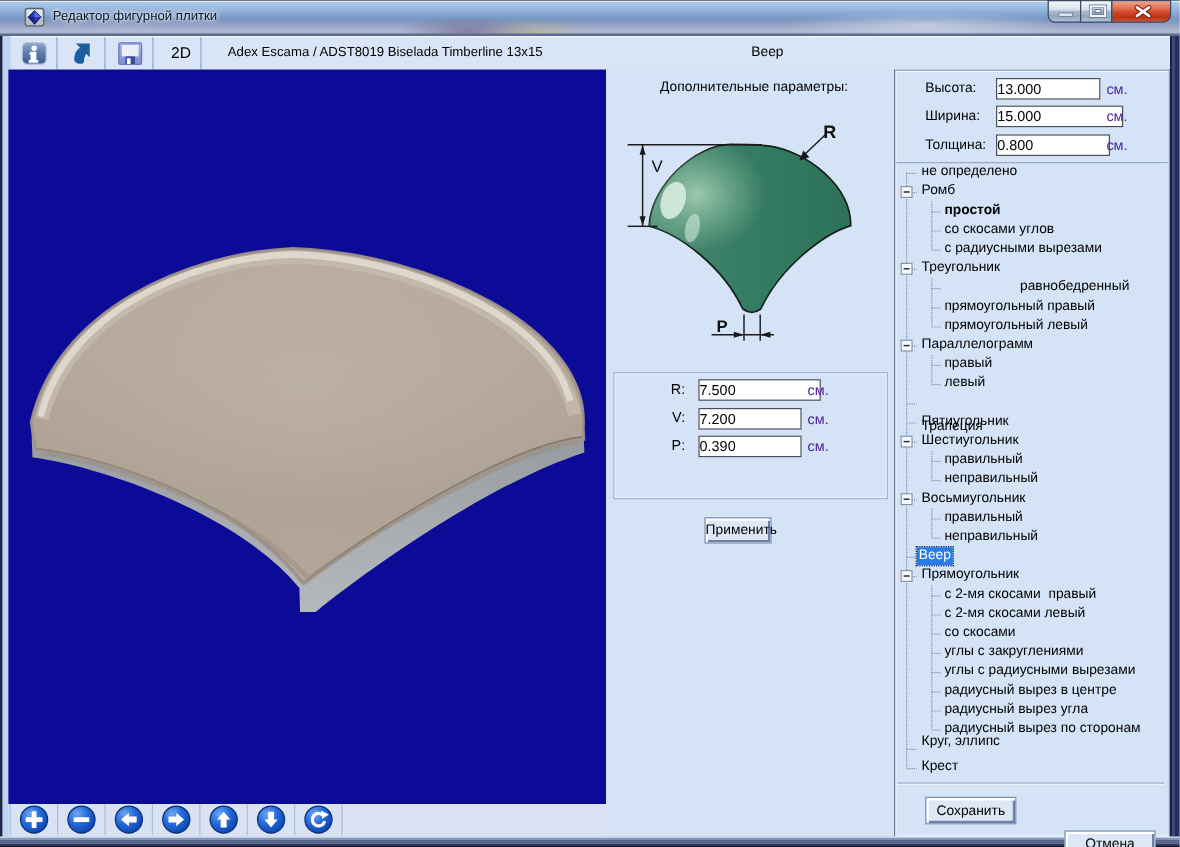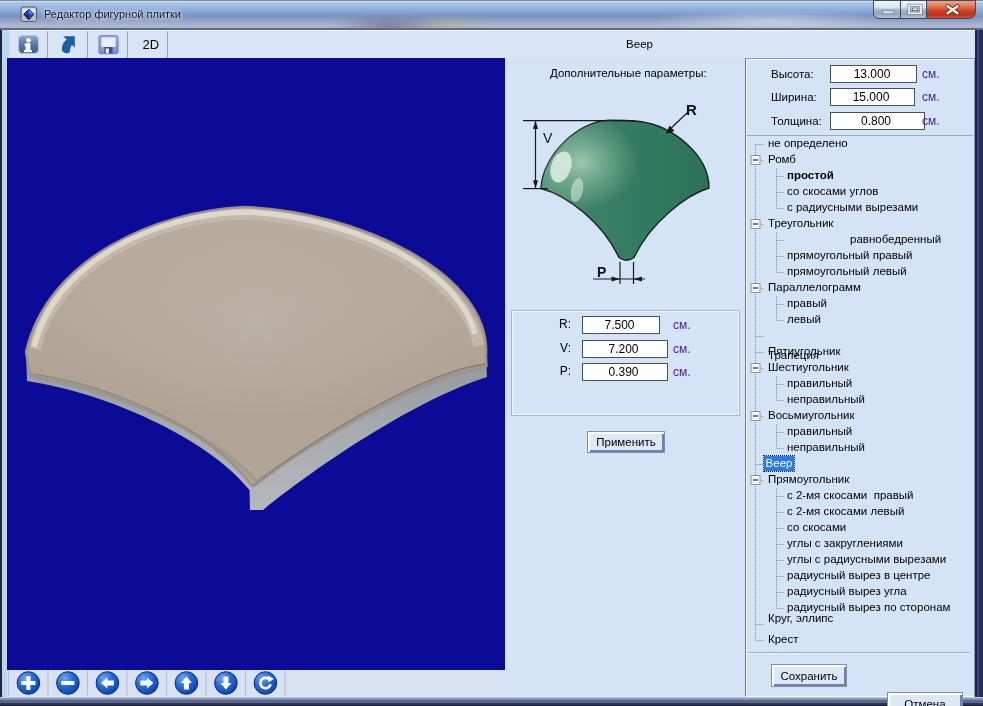--- a/index.html
+++ b/index.html
@@ -23,21 +23,21 @@
   
   #toolbar{left:7px;top:30px;width:968px;height:28px;background:#d9e4f6;border-top:1px solid #f4f8fd;box-sizing:border-box;}
   .tcell{position:absolute;top:0;height:27px;border-right:1px solid #8ba7d8;}
   #adex{left:164px;top:0;width:300px;height:28px;line-height:27px;text-align:center;font-size:11px;color:#000;}
   #veer{left:505px;top:0;width:255px;height:28px;line-height:26px;text-align:center;font-size:11.5px;color:#000;}
   
   #canvas{left:7px;top:58px;width:498px;height:612px;background:#0b0b97;}
   #dop{left:550px;top:67px;font-size:11.5px;color:#000;}
   #rvpbox{left:511px;top:310px;width:227px;height:104px;border:1px solid #a3b6d4;box-shadow:inset 0 0 0 1px #eef4fc;}
   .flabel{position:absolute;font-size:12px;color:#000;text-align:right;}
-  .field{position:absolute;background:#fff;border:1px solid #46505c;box-sizing:border-box;font-size:12px;color:#000;text-align:center;padding:1px 3px 0 0;height:18px;line-height:15px;}
+  .field{position:absolute;background:#fff;border:1px solid #46505c;box-sizing:border-box;font-size:12px;color:#000;text-align:left;padding:1px 3px 0 0;height:18px;line-height:15px;}
   .sm{position:absolute;font-size:12px;color:#4c1d95;}
   .btn{position:absolute;background:#dde7f6;border:1px solid #7d90b2;box-sizing:border-box;
     box-shadow:inset 2px 2px 0 #ffffff,inset -2px -2px 0 #6d82a8;
     font-size:11.5px;color:#000;text-align:center;}
   
   #rpanel{left:745px;top:58px;width:230px;height:639px;box-sizing:border-box;border-left:1px solid #69798f;border-top:1px solid #8b9cb4;border-right:1px solid #8b9cb4;border-bottom:1px solid #eef4fb;box-shadow:inset 1px 1px 0 #f2f7fd;}
   #rboxline{left:745px;top:135px;width:228px;height:1px;background:#9aabc8;}
   #rsep{left:748px;top:652px;width:222px;height:1px;background:#9aabc8;box-shadow:0 1px 0 #f0f5fc;}
   .tlabel{position:absolute;left:771px;font-size:11.5px;color:#000;}
   .titem{position:absolute;font-size:11.5px;color:#000;white-space:pre;}
@@ -100,20 +100,21 @@
       <rect x="11.5" y="4.5" width="20" height="18" rx="4" fill="url(#infg)" stroke="#b9c6da" stroke-width="1"></rect>
       <circle cx="21.5" cy="9.3" r="2.3" fill="#fff"></circle>
       <path d="M 18.5 12.2 h 4.8 v 6.8 h 1.6 v 2.2 h -8 v -2.2 h 1.6 v -4.6 h -1.6 Z" fill="#fff"></path>
       <path d="M 56.2 5.3 L 67.8 5.3 L 67.8 16.8 L 64.8 13.8 C 63.5 16.5 62.8 18.5 63 20.6 L 62 21.9 C 58 23 54.8 20.5 54.9 18.7 C 54.9 14 56.5 10.5 59.8 8.8 Z" fill="#1d5f9e"></path>
       <rect x="92" y="4.7" width="19" height="18" rx="1.5" fill="url(#flpg)" stroke="#6a77bd" stroke-width="1"></rect>
       <rect x="94.5" y="6.5" width="14" height="9.5" fill="#eceef9"></rect>
       <rect x="97.5" y="16" width="8" height="6.3" fill="#3c4a9e"></rect>
       <rect x="98.8" y="17.5" width="3" height="4.8" fill="#ffffff"></rect>
       <text x="135.5" y="17.5" font-size="13" font-family="Liberation Sans" fill="#000">2D</text>
     </svg>
+    <div class="abs" id="adex">Adex Escama / ADST8019 Biselada Timberline 13x15</div>
     <div class="abs" id="veer">Веер</div>
   </div>
 
   <div class="abs" id="frameL"></div>
   <div class="abs" id="frameR"></div>
   <div class="abs" id="frameB"></div>
 
   <div class="abs" id="canvas">
     <svg width="498" height="613" viewBox="0 0 498 613">
       <defs>
@@ -181,35 +182,35 @@
       <path d="M 118.5 184 L 127 181.5 L 127 186.5 Z"></path>
     </g>
     <text x="28" y="48" font-size="14" font-family="Liberation Sans" fill="#111">V</text>
     <text x="171" y="20" font-size="15" font-weight="bold" font-family="Liberation Sans" fill="#111">R</text>
     <text x="82" y="182" font-size="14" font-weight="bold" font-family="Liberation Sans" fill="#111">P</text>
   </svg>
   <div class="abs" id="rvpbox"></div>
   <div class="flabel" style="left:531px;top:317px;width:40px;">R:</div>
   <div class="flabel" style="left:531px;top:341px;width:40px;">V:</div>
   <div class="flabel" style="left:531px;top:364px;width:40px;">P:</div>
-  <div class="field" style="left:582px;top:316px;width:78px;">7.500</div>
+  <div class="field" style="left:582px;top:316px;width:102px;">7.500</div>
   <div class="field" style="left:582px;top:340px;width:86px;">7.200</div>
   <div class="field" style="left:582px;top:363px;width:86px;">0.390</div>
   <div class="sm" style="left:673px;top:318px;">см.</div>
   <div class="sm" style="left:673px;top:342px;">см.</div>
   <div class="sm" style="left:673px;top:365px;">см.</div>
-  <div class="btn" style="left:587px;top:431px;width:78px;height:22px;line-height:21px;">Применить</div>
+  <div class="btn" style="left:587px;top:431px;width:56px;height:22px;line-height:21px;">Применить</div>
 
   <div class="abs" id="rpanel"></div>
   <div class="abs" id="rboxline"></div>
   <div class="tlabel" style="top:68px;">Высота:</div>
   <div class="tlabel" style="top:91px;">Ширина:</div>
   <div class="tlabel" style="top:115px;">Толщина:</div>
   <div class="field" style="left:830px;top:65px;width:87px;">13.000</div>
-  <div class="field" style="left:830px;top:88px;width:85px;">15.000</div>
+  <div class="field" style="left:830px;top:88px;width:106px;">15.000</div>
   <div class="field" style="left:830px;top:112px;width:95px;">0.800</div>
   <div class="sm" style="left:922px;top:67px;">см.</div>
   <div class="sm" style="left:922px;top:90px;">см.</div>
   <div class="sm" style="left:922px;top:114px;">см.</div>
 
   <svg class="abs" style="left:745px;top:135px" width="228" height="517" viewBox="0 0 228 517">
     <style>.dot{stroke:#7d8aa3;stroke-width:1;stroke-dasharray:1 1;}</style>
     <line x1="10.5" y1="9" x2="10.5" y2="505" class="dot"></line>
     <line x1="10.5" y1="9.5" x2="19" y2="9.5" class="dot"></line>
     <line x1="10.5" y1="25.5" x2="19" y2="25.5" class="dot"></line>

